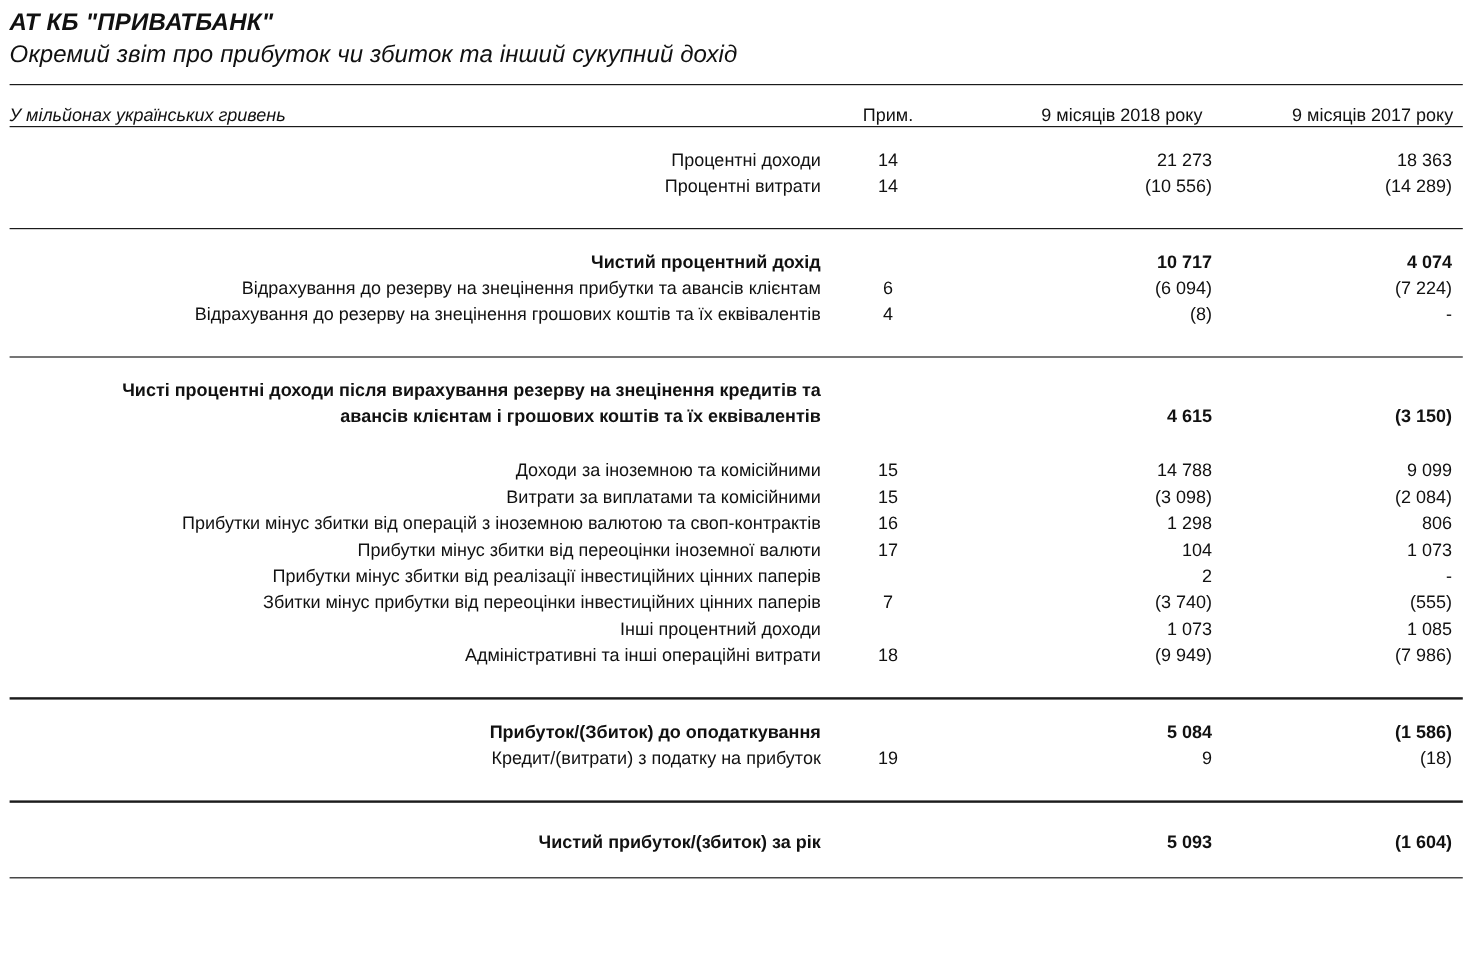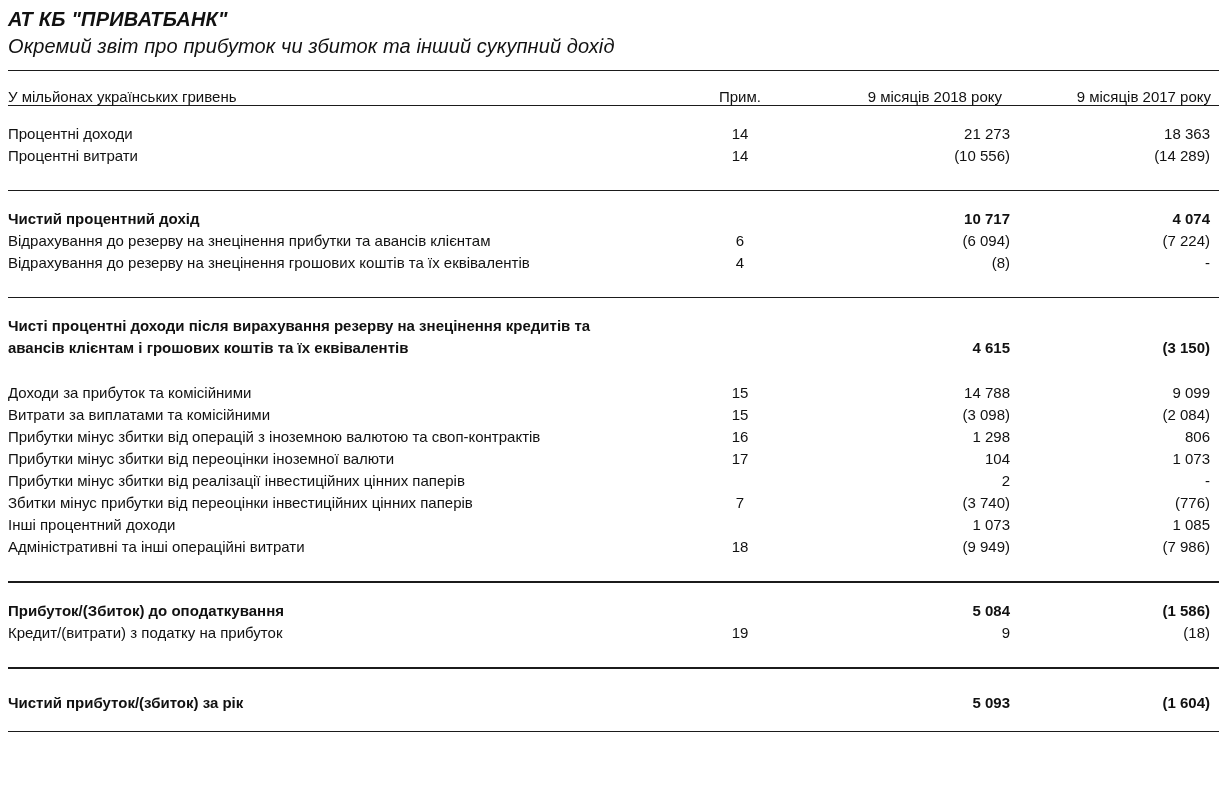--- a/index.html
+++ b/index.html
@@ -76,32 +76,33 @@
 
   .colhead th {
     font-size: 15px;
     font-weight: bold;
     padding-bottom: 3px;
     white-space: nowrap;
   }
   .colhead th.h-label {
     text-align: left;
     font-weight: normal;
+    font-style: italic;
     font-size: 15px;
   }
   .colhead th.h-note { text-align: center; }
   .colhead th.h-num  { text-align: right; padding-right: 8px; }
 
   tr.row td {
     height: 22px;
     line-height: 22px;
     font-size: 15px;
     white-space: nowrap;
   }
-  td.label   { text-align: left; }
+  td.label   { text-align: right; }
   td.note    { text-align: center; }
   td.num     { text-align: right; padding-right: 8px; }
   td.num.y2  { padding-right: 9px; }
 
   tr.bold td, td.bold { font-weight: bold; }
   .indent { padding-left: 14px; margin-left: 23px; }
   tr.sp-md td { height: 17px; line-height: 17px; }
   tr.sp-lg td { height: 23px; line-height: 23px; }
 
   tr.rule-row td {
@@ -219,21 +220,21 @@
         <td class="note"></td>
         <td class="num">4 615</td>
         <td class="num y2">(3 150)</td>
       </tr>
 
       <tr class="sp-lg">
           <td colspan="4"></td>
         </tr>
 
       <tr class="row">
-        <td class="label">Доходи за прибуток та комісійними</td>
+        <td class="label">Доходи за іноземною та комісійними</td>
         <td class="note">15</td>
         <td class="num">14 788</td>
         <td class="num y2">9 099</td>
       </tr>
       <tr class="row">
         <td class="label">Витрати за виплатами та комісійними</td>
         <td class="note">15</td>
         <td class="num">(3 098)</td>
         <td class="num y2">(2 084)</td>
       </tr>
@@ -252,21 +253,21 @@
       <tr class="row">
         <td class="label">Прибутки мінус збитки від реалізації інвестиційних цінних паперів</td>
         <td class="note"></td>
         <td class="num">2</td>
         <td class="num y2">-</td>
       </tr>
       <tr class="row">
         <td class="label">Збитки мінус прибутки від переоцінки інвестиційних цінних паперів</td>
         <td class="note">7</td>
         <td class="num">(3 740)</td>
-        <td class="num y2">(776)</td>
+        <td class="num y2">(555)</td>
       </tr>
       <tr class="row">
         <td class="label">Інші процентний доходи</td>
         <td class="note"></td>
         <td class="num">1 073</td>
         <td class="num y2">1 085</td>
       </tr>
       <tr class="row">
         <td class="label">Адміністративні та інші операційні витрати</td>
         <td class="note">18</td>

